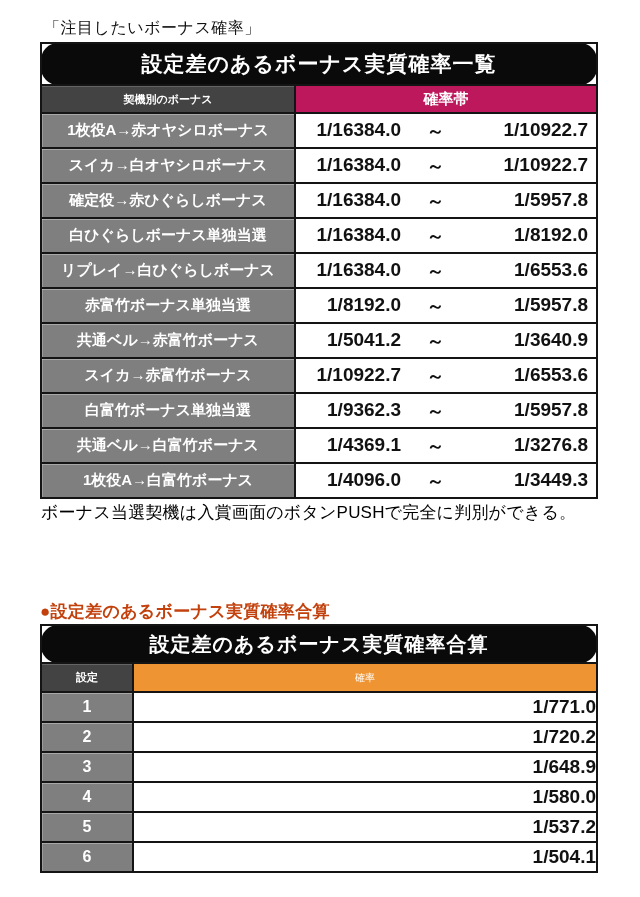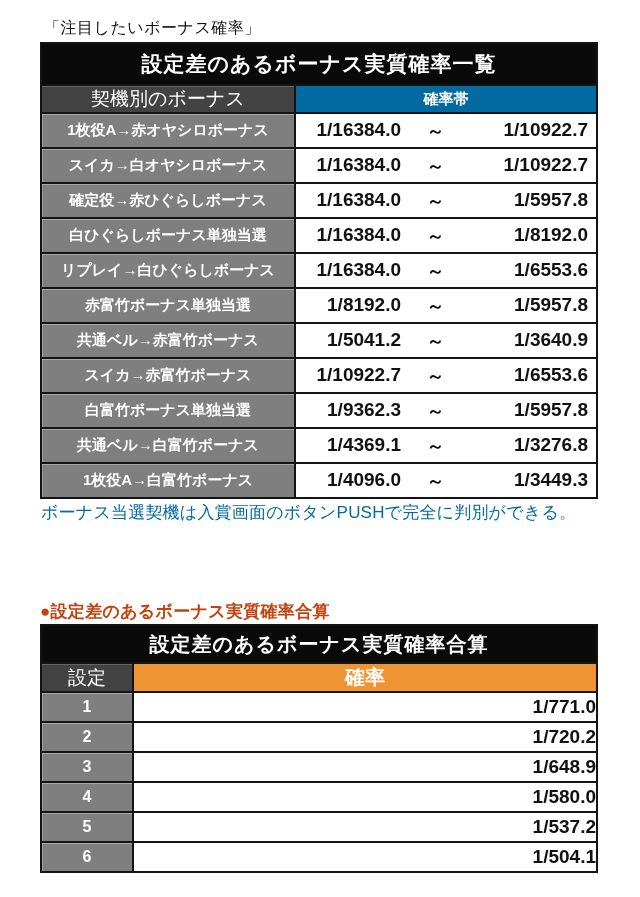--- a/index.html
+++ b/index.html
@@ -8,46 +8,46 @@
   .page {
     position:relative; width:640px; height:897px; background:#ffffff;
     overflow:hidden; margin:12px auto;
   }
   .caption-top {
     position:absolute; left:44px; top:6px;
     font-size:16px; font-weight:500; color:#111; letter-spacing:0.5px;
   }
   .note {
     position:absolute; left:41px; top:489px;
-    font-size:17px; color:#0369a1; letter-spacing:0.2px;
+    font-size:17px; color:#000000; letter-spacing:0.2px;
   }
   .heading2 {
     position:absolute; left:40px; top:588px;
     font-size:17px; font-weight:bold; color:#c2410c; letter-spacing:0.3px;
   }
   table.data-table {
     position:absolute; left:40px; width:556px;
     border-collapse:collapse; table-layout:fixed;
     border:2px solid #141414;
   }
   #table1 { top:30px; }
   #table2 { top:612px; }
   .data-table td, .data-table th { border:2px solid #141414; overflow:hidden; white-space:nowrap; }
   .t-title {
     background:#0a0a0a; color:#fff; text-align:center;
-    font-size:21px; font-weight:bold; height:42px; letter-spacing:1px;
+    font-size:21px; font-weight:bold; height:42px; letter-spacing:1px;border-radius:17px;
   }
   #table2 .t-title { height:38px; font-size:20px; }
   .h-dark {
     background:#434343; color:#fff; text-align:center;
-    font-size:19px; font-weight:normal; height:28px;
+    font-size:11px; font-weight:bold; height:28px;
     box-shadow:inset 0 1px 0 rgba(255,255,255,.18);
   }
-  .h-blue   { background:#0369a1; color:#fff; text-align:center; font-size:15px; font-weight:bold; height:28px; }
-  .h-orange { background:#ef9433; color:#fff; text-align:center; font-size:20px; font-weight:bold; height:29px; }
+  .h-blue   { background:#be185d; color:#fff; text-align:center; font-size:15px; font-weight:bold; height:28px; }
+  .h-orange { background:#ef9433; color:#fff; text-align:center; font-size:10px; font-weight:normal; height:29px; }
   .lbl {
     background:#7f7f7f; color:#fff; text-align:center;
     font-size:15px; font-weight:bold; height:35px;
     box-shadow:inset 0 1px 0 rgba(255,255,255,.32), inset 1px 0 0 rgba(255,255,255,.22);
   }
   #table2 .lbl { font-size:16px; height:30px; }
   .val { background:#fff; color:#111; font-weight:bold; font-size:19px; height:29px; }
   .prob { display:flex; align-items:flex-start; width:100%; }
   .p-low  { flex:0 0 35%; text-align:right; }
   .p-mid  { flex:0 0 23%; text-align:center; font-size:18px; }

